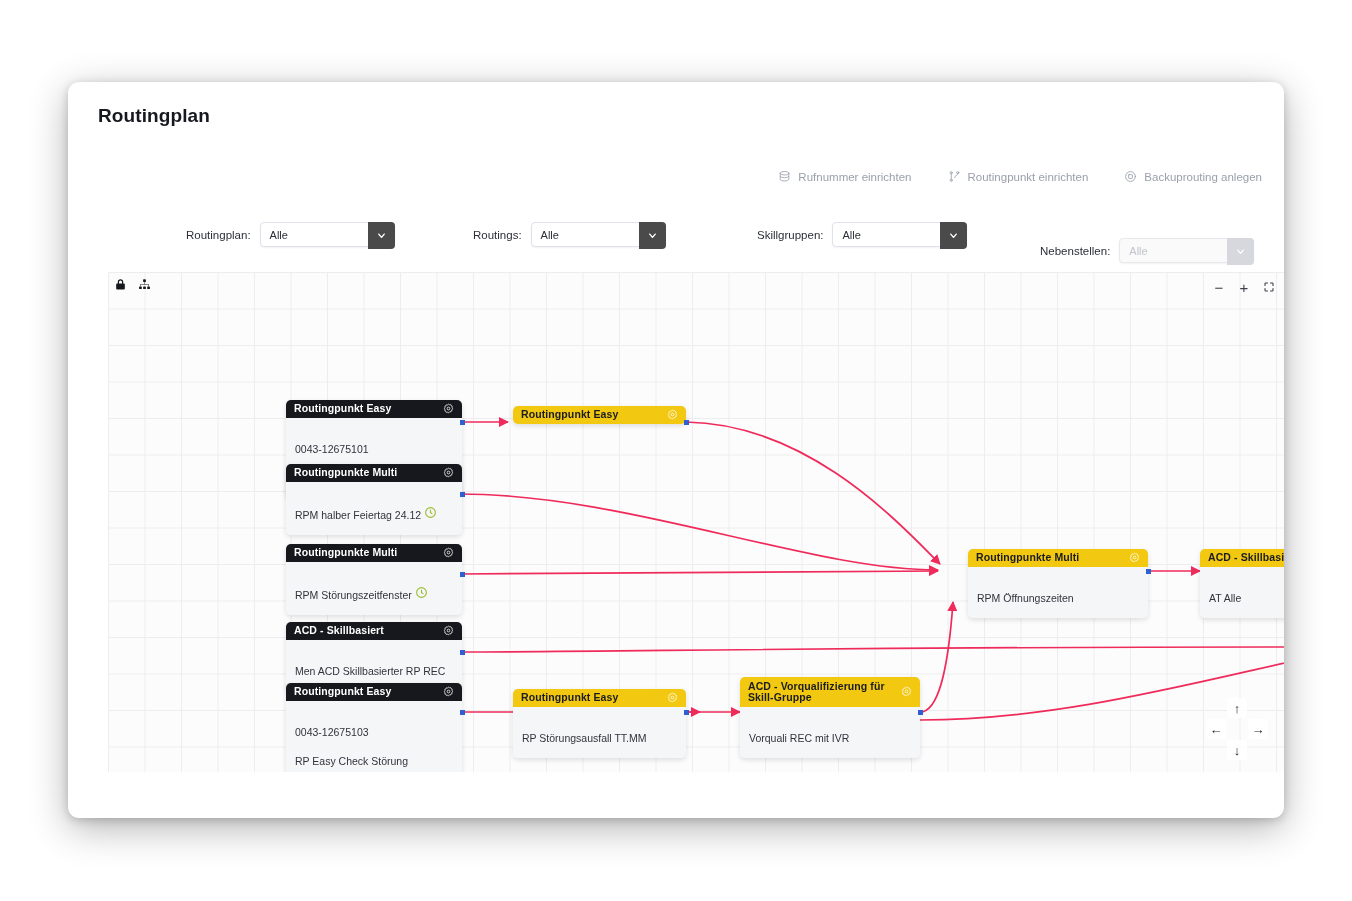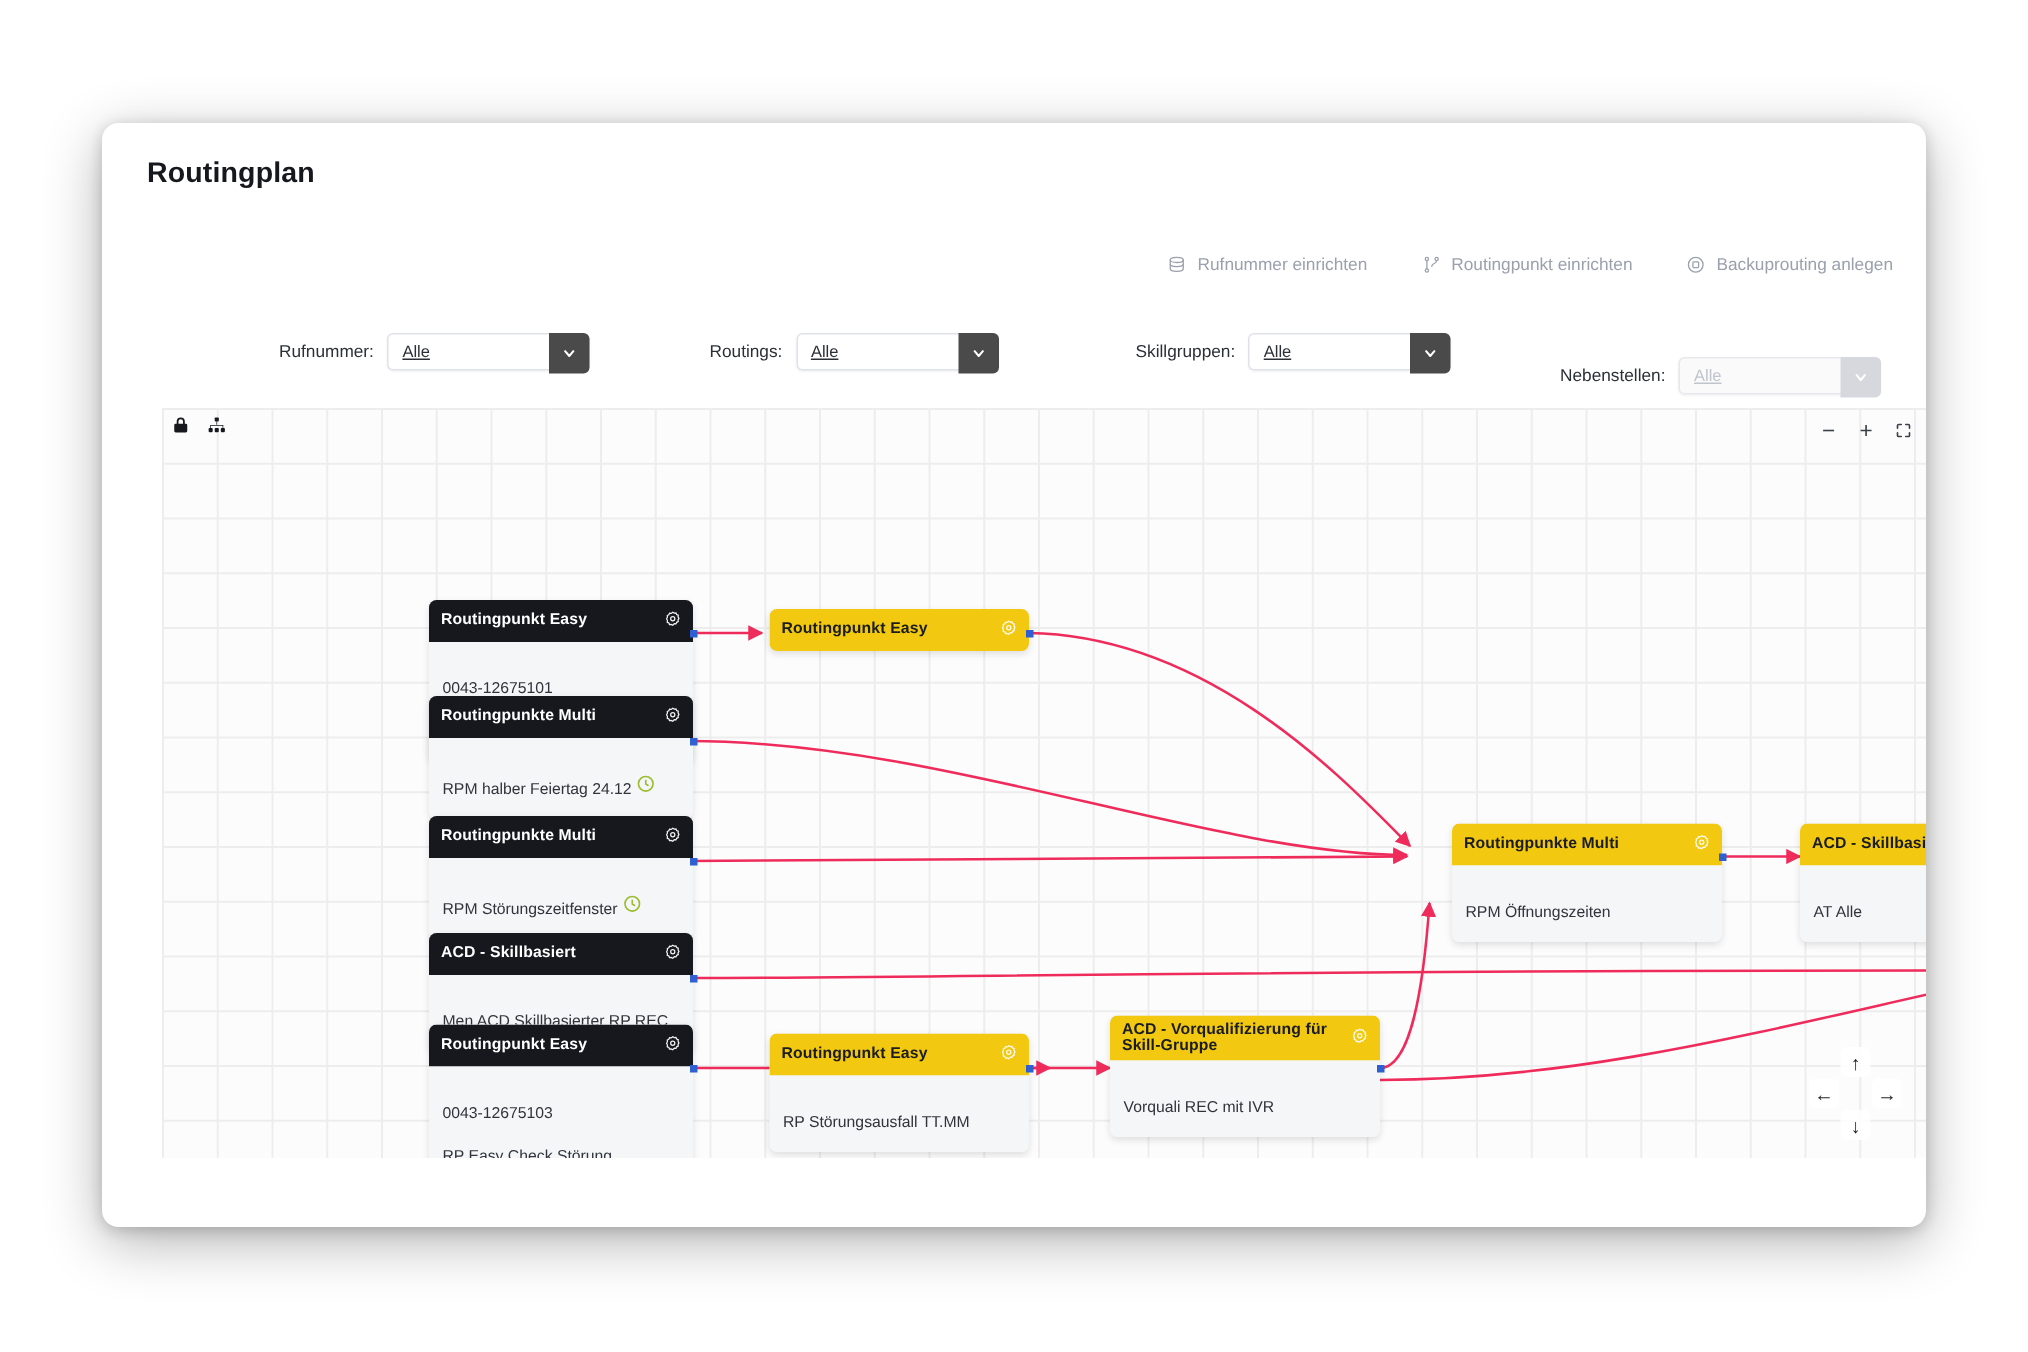--- a/index.html
+++ b/index.html
@@ -74,21 +74,20 @@
     border: 1px solid #dfe2e8;
     border-radius: 4px;
     display: flex;
     align-items: center;
     box-shadow: 0 1px 2px rgba(0,0,0,0.05);
   }
   .select-value {
     padding-left: 9px;
     font-size: 11px;
     color: #2b2f36;
-    text-decoration: underline;
   }
   .select-arrow {
     position: absolute;
     right: -1px; top: -1px;
     width: 27px; height: 27px;
     background: #4a4a4a;
     border-radius: 0 4px 4px 0;
     display: flex;
     align-items: center;
     justify-content: center;
@@ -167,21 +166,21 @@
 
   .node {
     position: absolute;
     border-radius: 5px;
     background: #f4f6f8;
     box-shadow: 0 2px 5px rgba(20,24,32,0.13);
     z-index: 3;
     overflow: hidden;
   }
   .node-head {
-    height: 28px;
+    height: 18px;
     display: flex;
     align-items: center;
     padding: 0 8px;
     font-size: 10.5px;
     font-weight: 700;
     letter-spacing: 0.1px;
   }
   .node-head .htext { flex: 1; line-height: 1.05; }
   .node.dark .node-head { background: #16181d; color: #ffffff; }
   .node.yellow .node-head { background: #f2c811; color: #1a1c20; }
@@ -244,21 +243,21 @@
             <rect x="8.5" y="8.5" width="7" height="7" rx="1"></rect>
         </svg>
       </span>
       <span>Backuprouting anlegen</span>
     </div>
   </div>
 
   <div class="filters">
 
     <div class="filter f1">
-      <span class="filter-label">Rufnummer:</span>
+      <span class="filter-label">Routingplan:</span>
       <div class="select">
         <span class="select-value">Alle</span>
         <span class="select-arrow">
           <svg width="11" height="11" viewBox="0 0 24 24" fill="none" stroke="#ffffff" stroke-width="3" stroke-linecap="round" stroke-linejoin="round">
               <polyline points="6 9 12 16 18 9"></polyline>
             </svg>
         </span>
       </div>
     </div>
 

